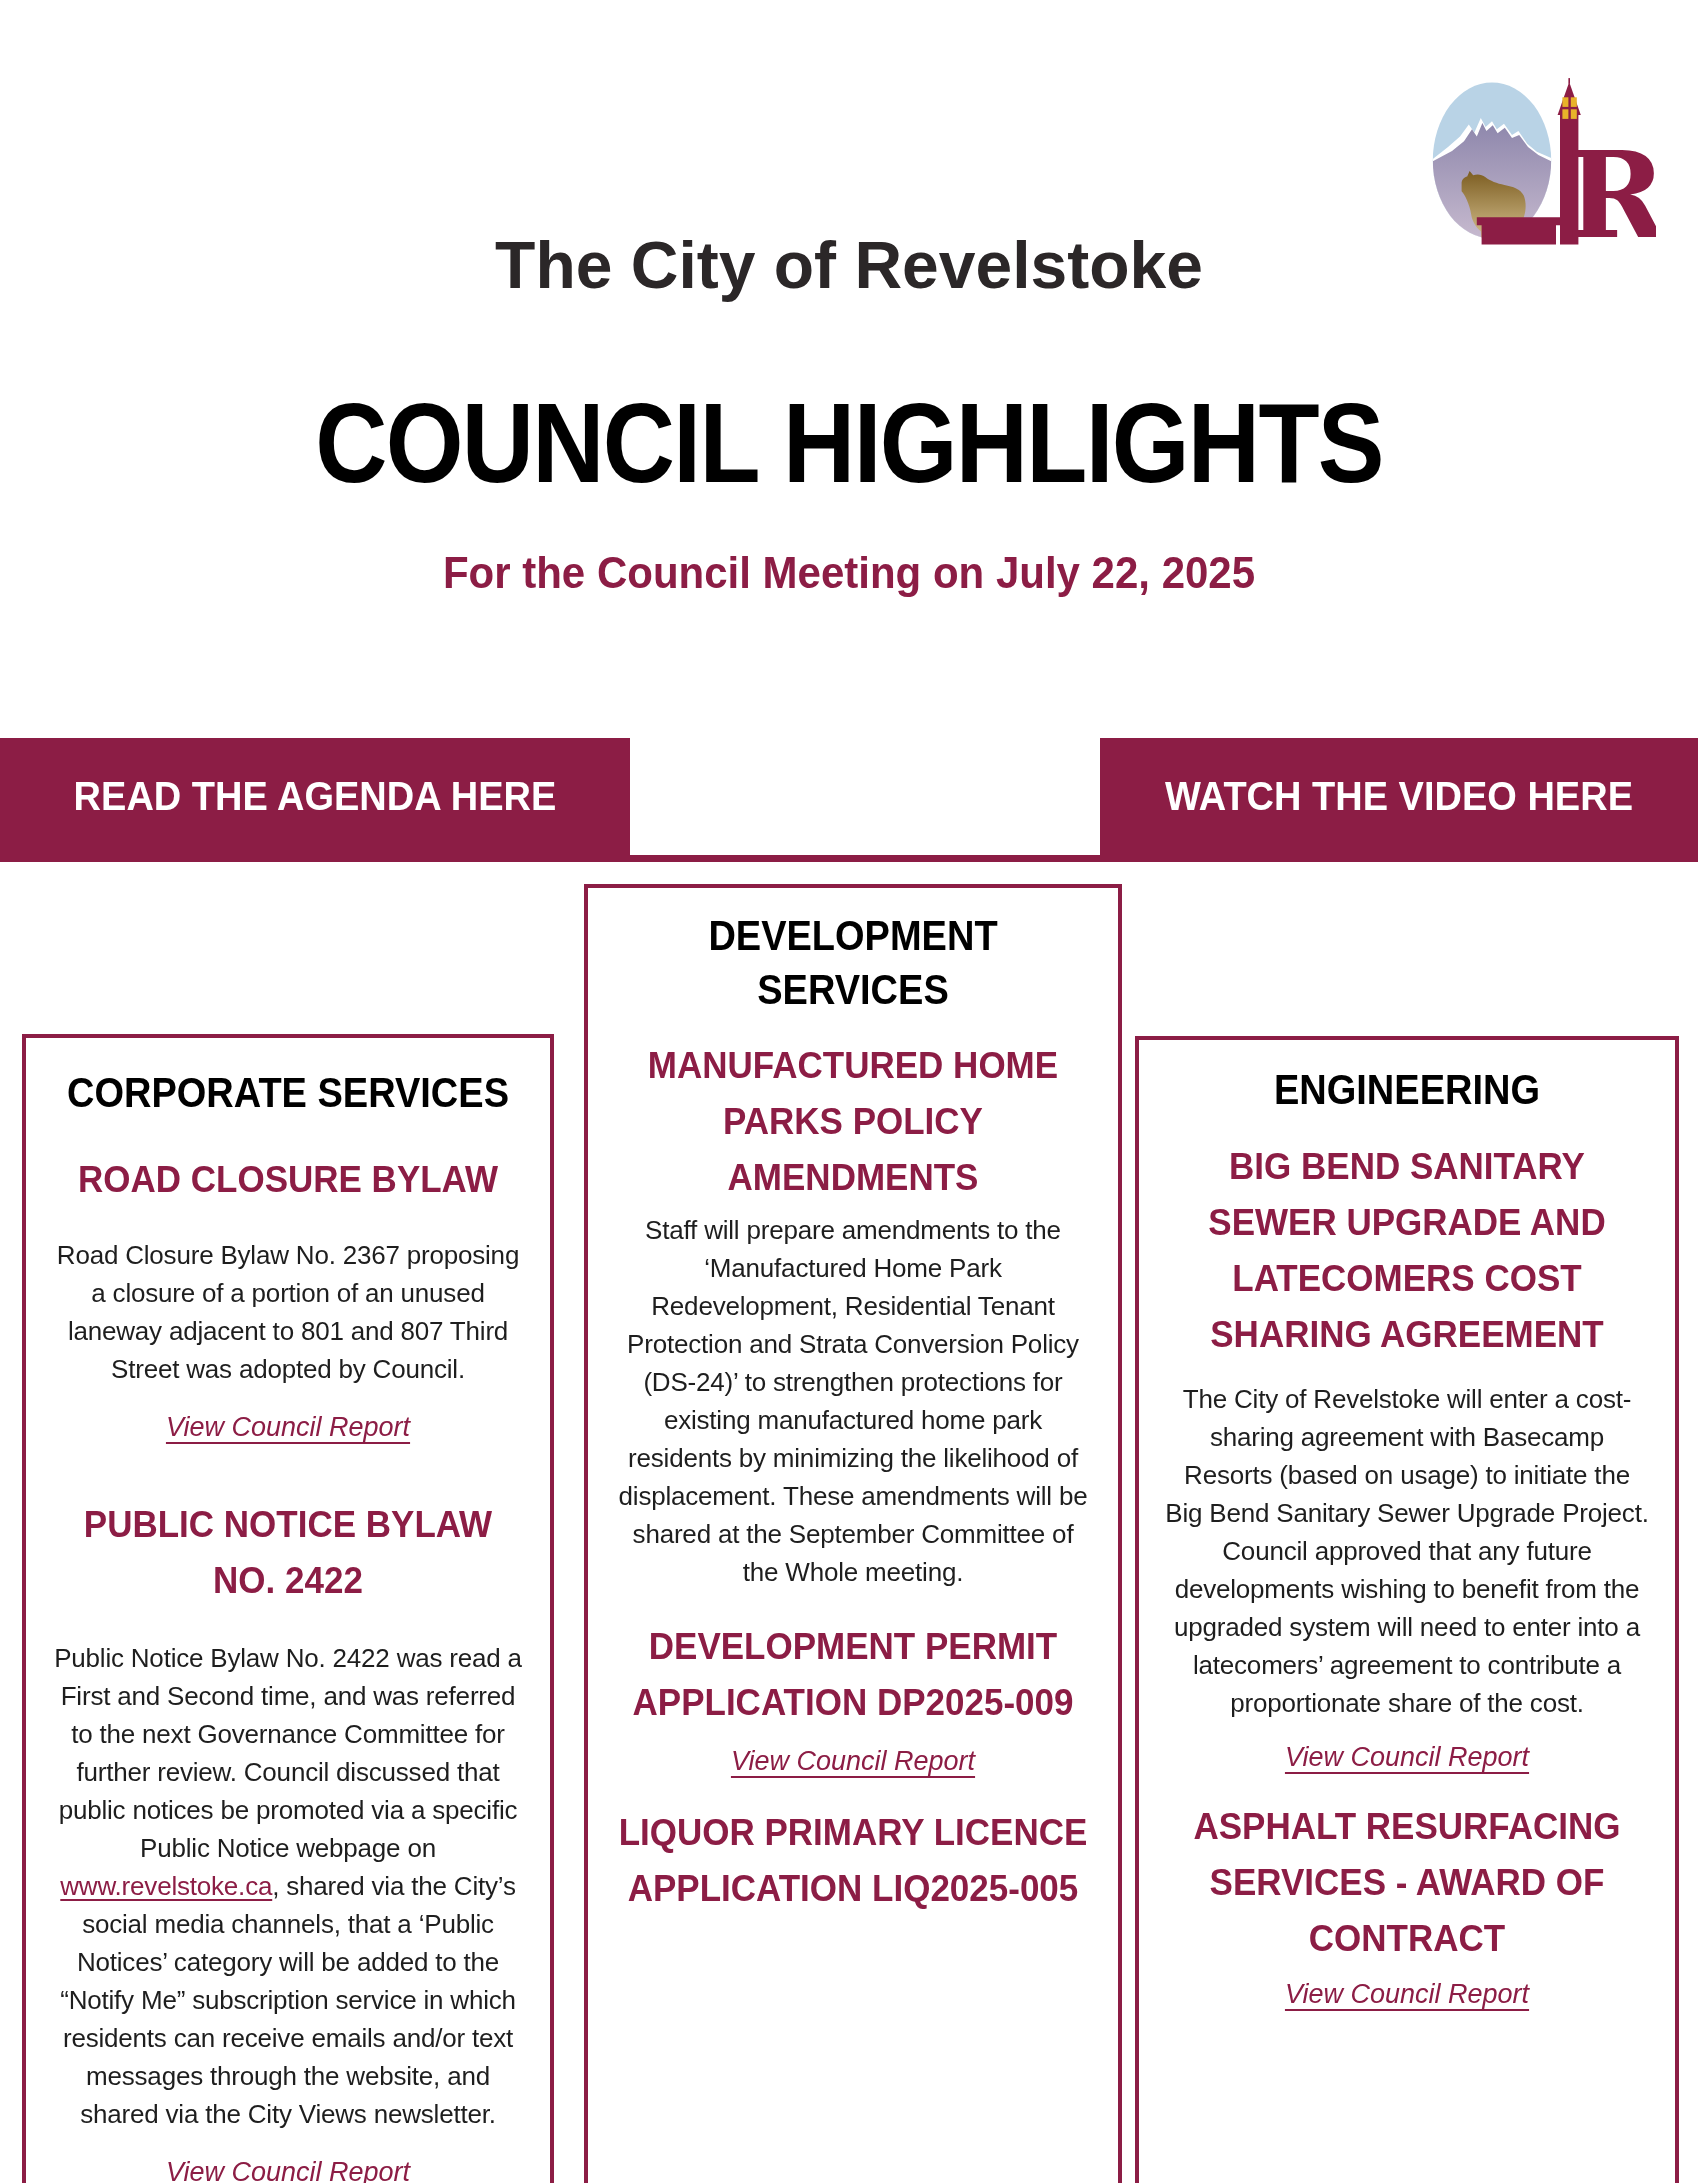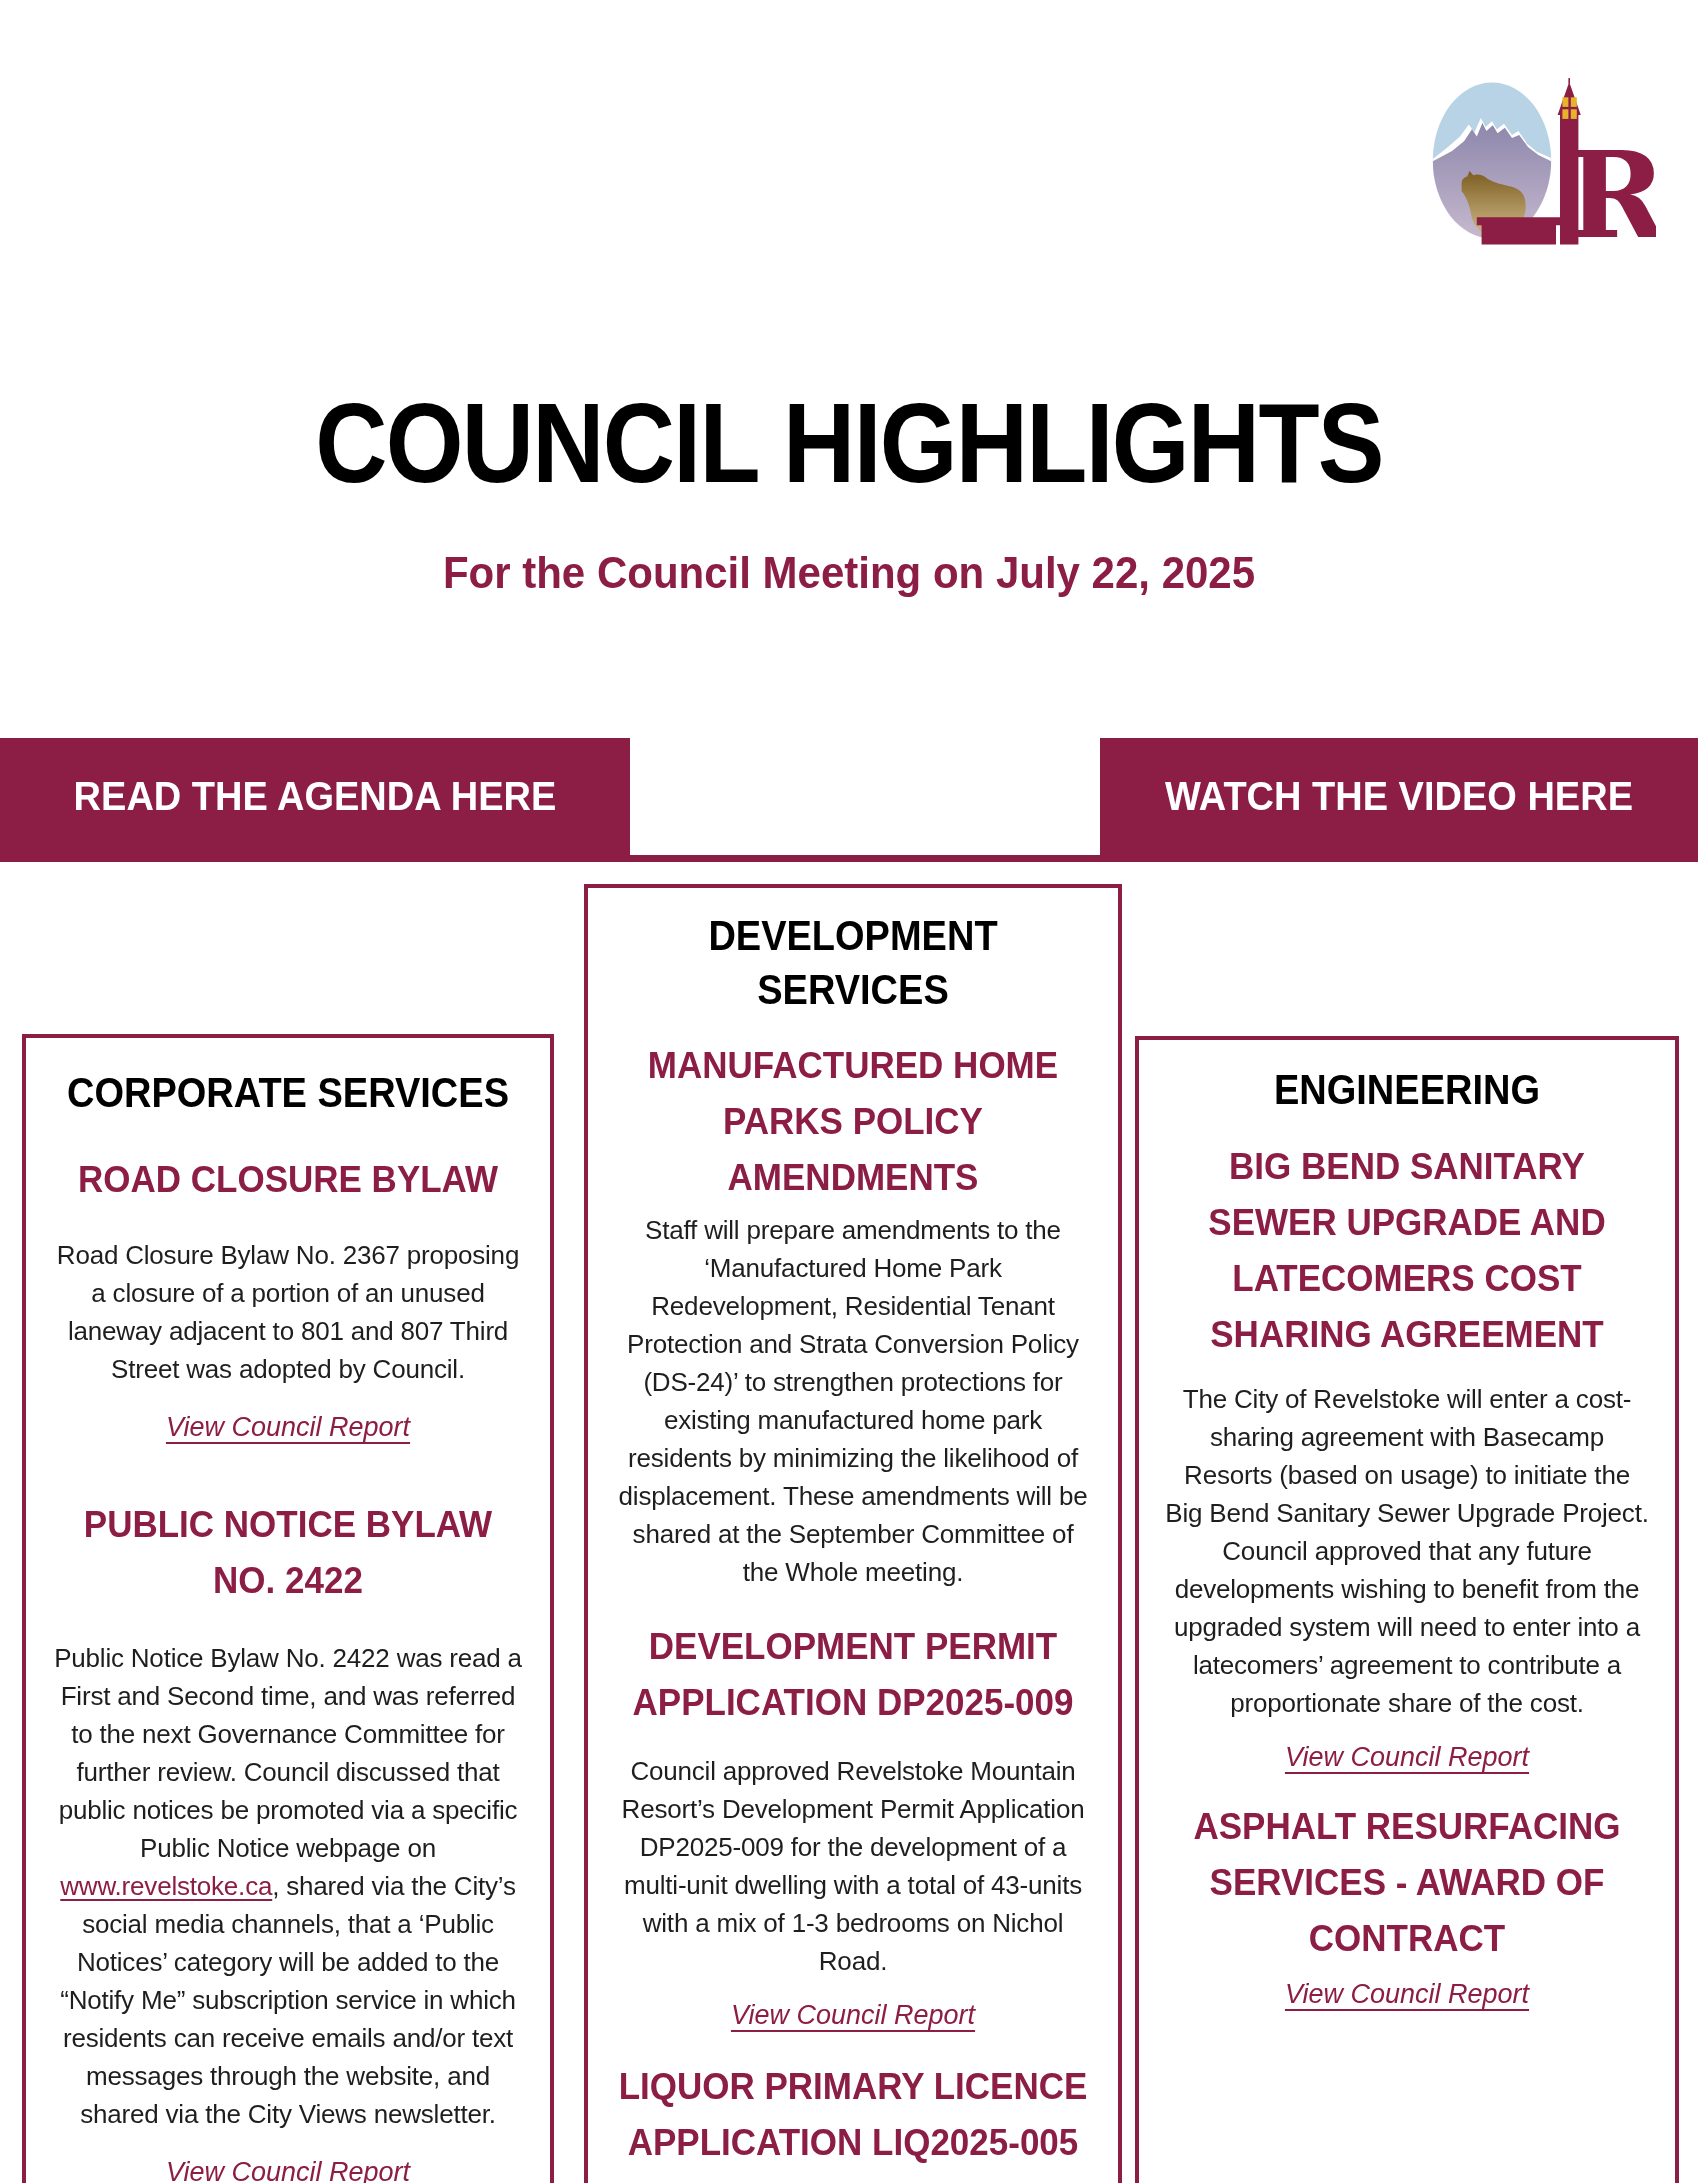--- a/index.html
+++ b/index.html
@@ -124,20 +124,21 @@
       <polygon points="314,96 343,14 372,96" fill="#8C1D45"></polygon>
       <rect x="341" y="4" width="4" height="14" fill="#8C1D45"></rect>
       <rect x="326" y="52" width="15" height="24" fill="#E8B32A"></rect>
       <rect x="347" y="52" width="15" height="24" fill="#E8B32A"></rect>
       <rect x="326" y="82" width="15" height="24" fill="#E8B32A"></rect>
       <rect x="347" y="82" width="15" height="24" fill="#E8B32A"></rect>
     </g>
     <text x="336" y="400" font-family="DejaVu Serif, Liberation Serif, serif" font-weight="bold" font-size="300" fill="#8C1D45">R</text>
   </svg>
 
+  <div class="page-title">The City of Revelstoke</div>
   <div class="headline">COUNCIL HIGHLIGHTS</div>
   <div class="subtitle">For the Council Meeting on July 22, 2025</div>
 
   <div class="banner">
     <div class="banner-gap"></div>
     <a href="#" class="banner-btn left">READ THE AGENDA HERE</a>
     <a href="#" class="banner-btn right">WATCH THE VIDEO HERE</a>
   </div>
 
   <div class="box corporate">
@@ -152,21 +153,20 @@
     <a href="#" class="report-link l2">View Council Report</a>
   </div>
 
   <div class="box development">
     <div class="section-heading">DEVELOPMENT SERVICES</div>
 
     <div class="article-title t1">MANUFACTURED HOME PARKS POLICY AMENDMENTS</div>
     <p class="body-text p1">Staff will prepare amendments to the ‘Manufactured Home Park Redevelopment, Residential Tenant Protection and Strata Conversion Policy (DS-24)’ to strengthen protections for existing manufactured home park residents by minimizing the likelihood of displacement. These amendments will be shared at the September Committee of the Whole meeting.</p>
 
     <div class="article-title t2">DEVELOPMENT PERMIT APPLICATION DP2025-009</div>
-    <p class="body-text p2">Council approved Revelstoke Mountain Resort’s Development Permit Application DP2025-009 for the development of a multi-unit dwelling with a total of 43-units with a mix of 1-3 bedrooms on Nichol Road.</p>
     <a href="#" class="report-link l2">View Council Report</a>
 
     <div class="article-title t3">LIQUOR PRIMARY LICENCE APPLICATION LIQ2025-005</div>
 
   </div>
 
   <div class="box engineering">
     <div class="section-heading">ENGINEERING</div>
 
     <div class="article-title t1">BIG BEND SANITARY SEWER UPGRADE AND LATECOMERS COST SHARING AGREEMENT</div>

